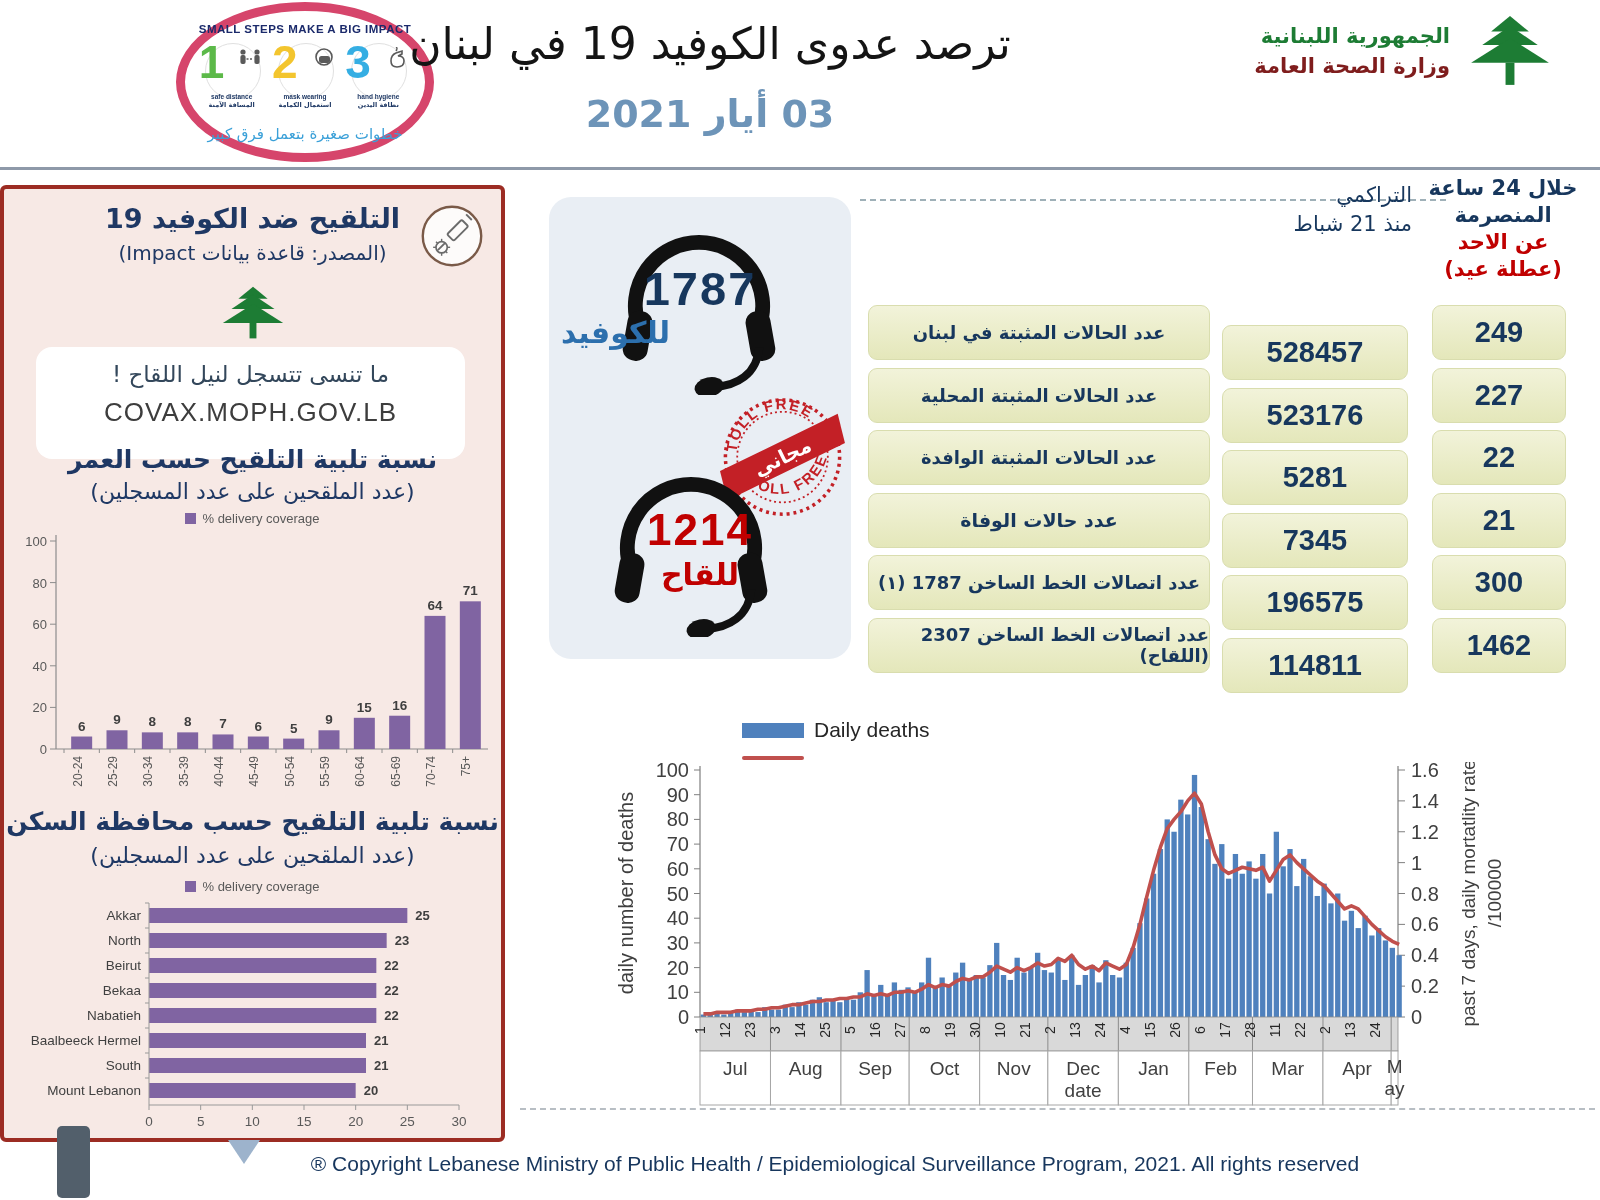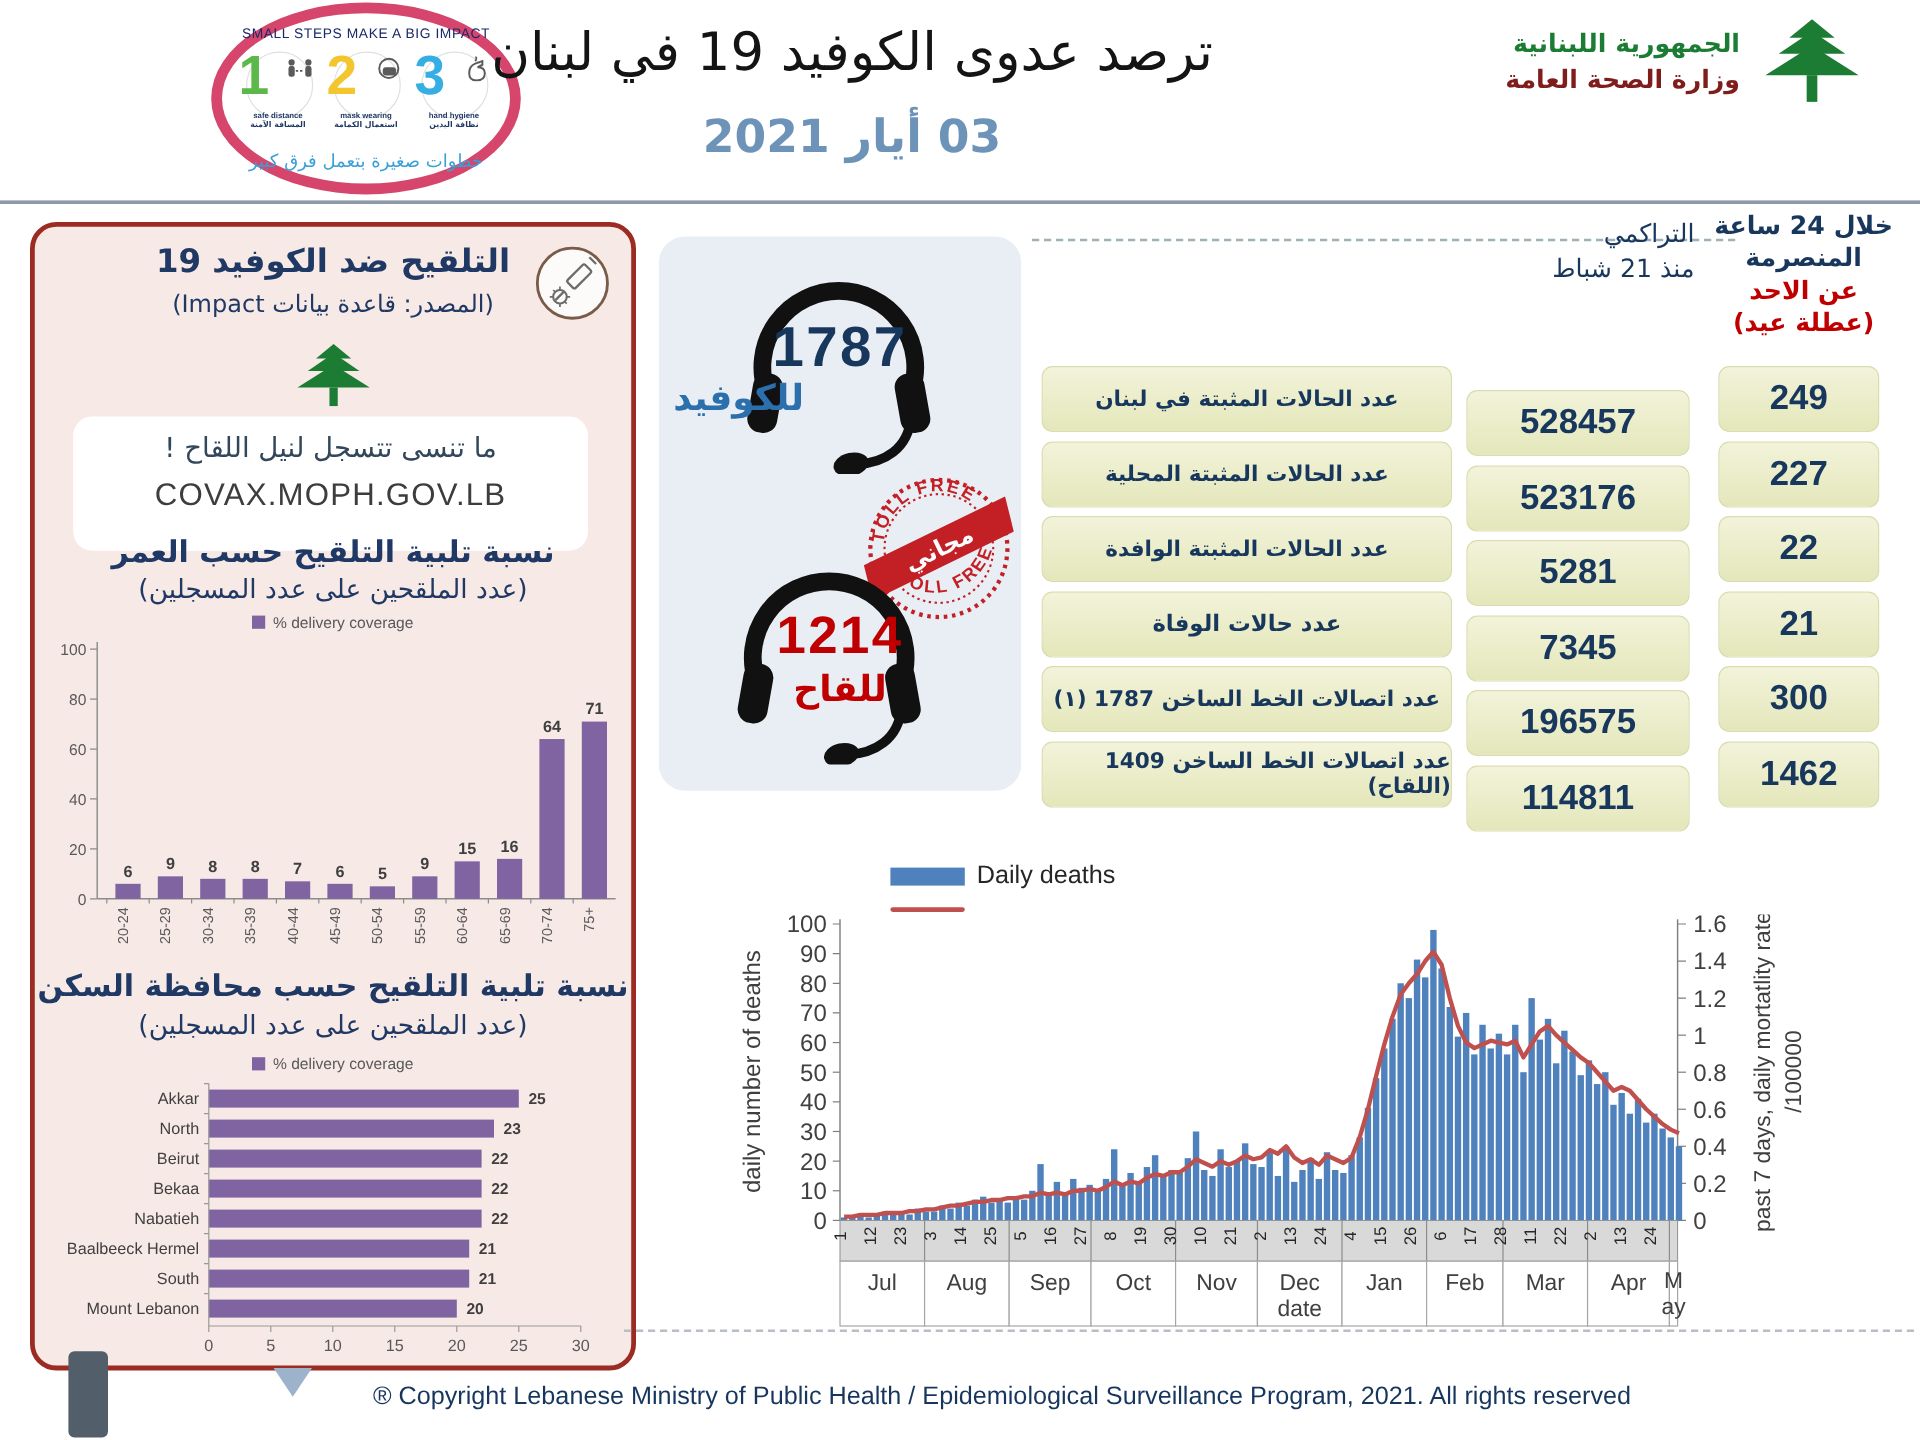--- a/index.html
+++ b/index.html
@@ -5,36 +5,36 @@
   html,body{margin:0;padding:0;background:#fff;}
   body{font-family:"Liberation Sans","DejaVu Sans",sans-serif;}
   #page{position:relative;width:1600px;height:1200px;background:#fff;overflow:hidden;}
   .ar{font-family:"DejaVu Sans",sans-serif;}
   
   #hdr-divider{position:absolute;left:0;top:167px;width:1600px;height:3px;background:#8e99a9;}
   #main-title{position:absolute;left:330px;top:18px;width:760px;text-align:center;font-size:44px;color:#141414;direction:rtl;}
   #main-date{position:absolute;left:330px;top:92px;width:760px;text-align:center;font-size:38px;font-weight:bold;color:#6d94b8;direction:rtl;}
   
   #impact{position:absolute;left:176px;top:2px;width:258px;height:160px;border:9px solid #d6456b;border-radius:50%;background:#fff;box-sizing:border-box;}
-  #impact .it1{position:absolute;top:12px;left:0;width:100%;text-align:center;font-size:11.5px;font-weight:normal;color:#1b2a6b;letter-spacing:.5px;}
+  #impact .it1{position:absolute;top:12px;left:0;width:100%;text-align:center;font-size:11.5px;font-weight:bold;color:#1b2a6b;letter-spacing:.5px;}
   #impact .steps{position:absolute;top:30px;left:10px;right:10px;display:flex;justify-content:space-around;}
   #impact .step{position:relative;width:70px;height:74px;text-align:center;}
   #impact .circ{position:absolute;left:8px;top:2px;width:54px;height:54px;border-radius:50%;background:#fff;border:1px solid #e0e0e0;}
   #impact .num{position:absolute;left:2px;top:-2px;font-size:46px;font-weight:bold;line-height:1;}
   #impact .n1{color:#5cb949;} #impact .n2{color:#f3c52e;} #impact .n3{color:#35aee3;}
   #impact .slab{position:absolute;left:0;top:52px;width:100%;font-size:6.5px;color:#203a66;font-weight:bold;line-height:1.2;}
   #impact .iar{position:absolute;bottom:10px;left:0;width:100%;text-align:center;font-size:15px;font-weight:normal;color:#3aa0d8;direction:rtl;}
   #impact .sicon{position:absolute;right:4px;top:6px;}
   
   #moph{position:absolute;left:1240px;top:10px;width:320px;height:130px;display:flex;flex-direction:row;justify-content:flex-end;gap:10px;}
   #moph .txt{text-align:right;direction:rtl;padding-top:14px;}
   #moph .l1{font-size:21px;font-weight:bold;color:#1d7c34;letter-spacing:1px;}
   #moph .l2{font-size:21px;font-weight:bold;color:#7f1d1d;letter-spacing:1px;margin-top:6px;}
   
-  #vx{position:absolute;left:25px;top:185px;width:505px;height:957px;background:#f7e9e5;border:4px solid #9c2c23;border-radius:22px;box-sizing:border-box;}
+  #vx{position:absolute;left:0;top:185px;width:505px;height:957px;background:#f7e9e5;border:4px solid #9c2c23;border-radius:6px;box-sizing:border-box;}
   #vx-tail{position:absolute;left:228px;top:1140px;width:0;height:0;border-left:16px solid transparent;border-right:16px solid transparent;border-top:24px solid #9db3cc;}
   #vx .vtitle{position:absolute;top:14px;left:0;width:100%;text-align:center;font-size:27px;font-weight:bold;color:#1f3864;direction:rtl;}
   #vx .vsub{position:absolute;top:52px;left:0;width:100%;text-align:center;font-size:20px;color:#1f3864;direction:rtl;}
   #vx .vicon{position:absolute;right:16px;top:14px;}
   #vx .cedar{position:absolute;top:96px;left:50%;transform:translateX(-50%);}
   #vx .wbox{position:absolute;left:32px;right:36px;top:158px;height:112px;background:#fff;border-radius:16px;}
   #vx .wb1{margin-top:14px;text-align:center;font-size:23px;color:#33475b;direction:rtl;}
   #vx .wb2{margin-top:10px;text-align:center;font-size:26px;color:#3d3d3d;letter-spacing:1px;}
   #vx .ctitle1{position:absolute;top:256px;left:0;width:100%;text-align:center;font-size:25px;font-weight:bold;color:#1f3864;direction:rtl;}
   #vx .ctitle2{position:absolute;top:290px;left:0;width:100%;text-align:center;font-size:22px;color:#1f3864;direction:rtl;}
@@ -388,21 +388,21 @@
           <div class="sbox lab ar">عدد حالات الوفاة</div>
           <div class="sbox cum">7345</div>
           <div class="sbox h24v">21</div>
         </div>
         <div class="srow" style="top: 250px;">
           <div class="sbox lab ar" style="font-size: 18px;">عدد اتصالات الخط الساخن 1787  (١)</div>
           <div class="sbox cum">196575</div>
           <div class="sbox h24v">300</div>
         </div>
         <div class="srow" style="top: 312.5px;">
-          <div class="sbox lab ar" style="font-size: 18px;">عدد اتصالات الخط الساخن 1409 (اللقاح)</div>
+          <div class="sbox lab ar" style="font-size: 18px;">عدد اتصالات الخط الساخن 2307 (اللقاح)</div>
           <div class="sbox cum">114811</div>
           <div class="sbox h24v">1462</div>
         </div>
       </div>
   </div>
 
   <div id="dsec-title" class="ar"></div>
   <div id="dleg">
     <div class="row">
         <span class="swb"></span>

